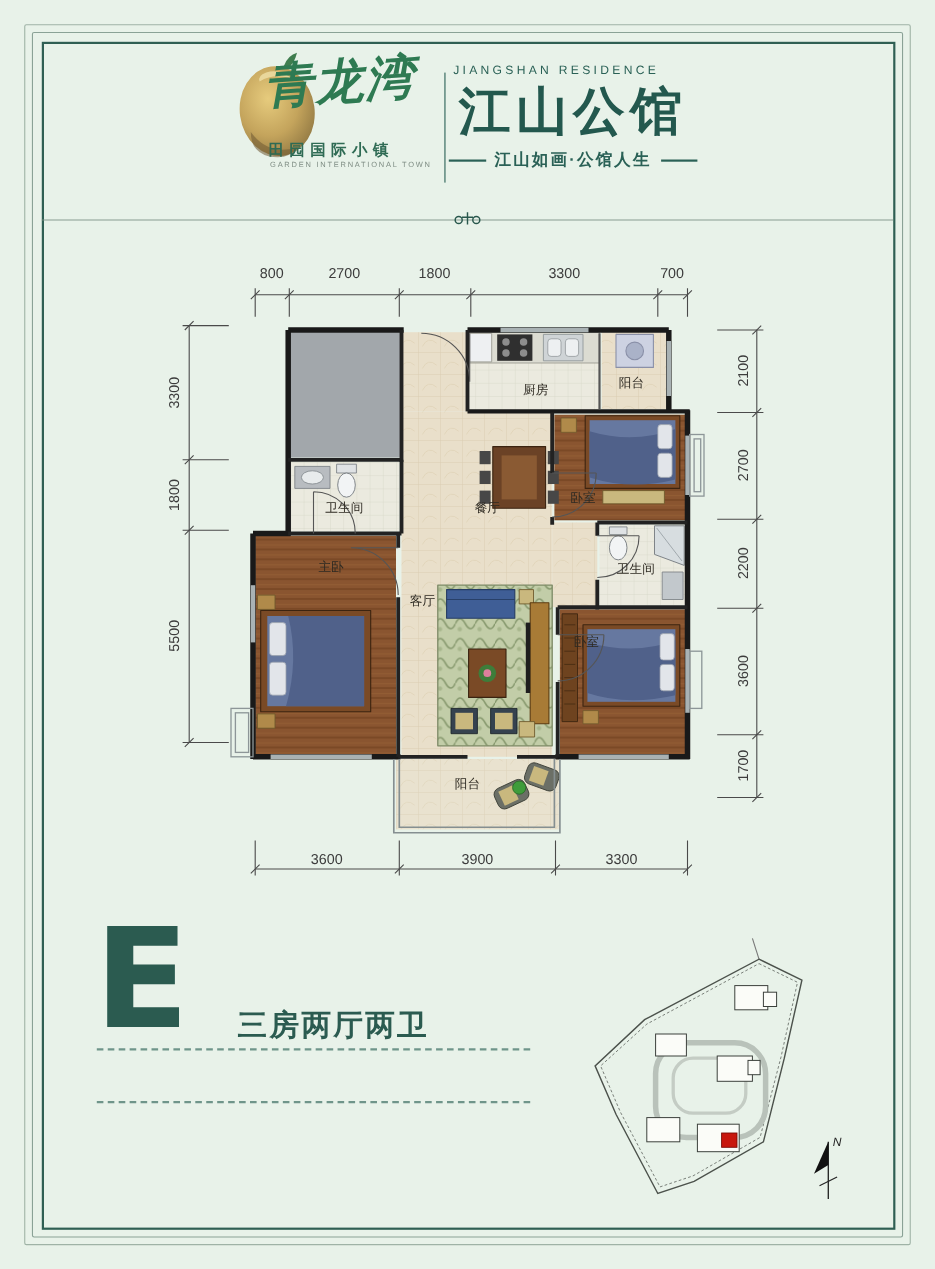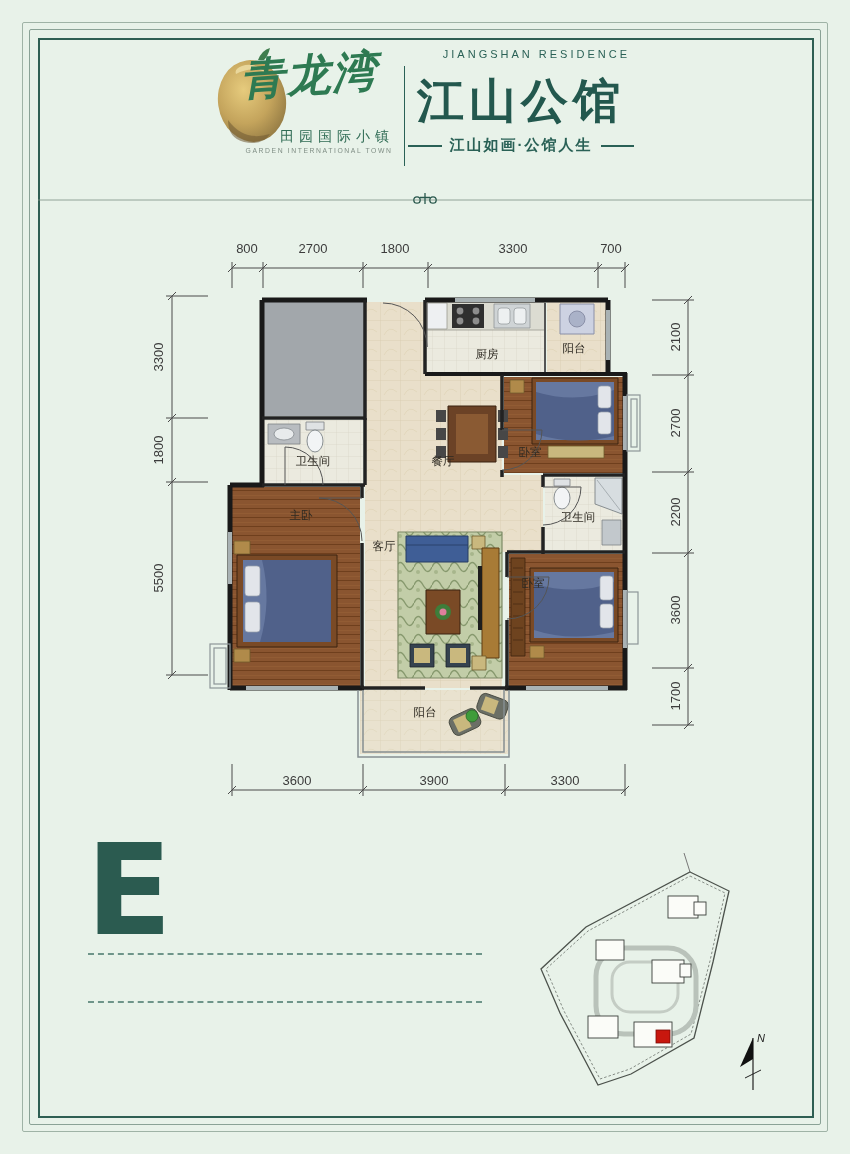--- a/index.html
+++ b/index.html
@@ -6,24 +6,24 @@
   .page{position:relative;width:850px;height:1154px;margin:0 auto;background:#e8f2e9;overflow:hidden;
         font-family:"Liberation Sans","DejaVu Sans",sans-serif;color:#2b5b50;}
   .abs{position:absolute;}
   
   .frame1{left:22px;top:22px;width:804px;height:1108px;border:1px solid #9fb3a6;border-radius:2px;}
   .frame2{left:29px;top:29px;width:790px;height:1094px;border:1px solid #8aa296;border-radius:2px;}
   .frame3{left:38px;top:38px;width:772px;height:1076px;border:2.5px solid #2f5f53;}
   
   .logo-script{left:240px;top:52px;width:170px;font-family:"DejaVu Serif",serif;font-style:italic;font-weight:bold;
                font-size:44px;color:#2e7a52;transform:rotate(-4deg);letter-spacing:2px;line-height:1;}
-  .logo-sub{left:244px;top:128px;width:150px;font-size:14px;font-weight:normal;letter-spacing:5px;color:#2f6b54;text-align:right;}
+  .logo-sub{left:244px;top:128px;width:150px;font-size:14px;font-weight:bold;letter-spacing:5px;color:#2f6b54;text-align:left;}
   .logo-sub-en{left:240px;top:147px;width:158px;font-size:6.8px;letter-spacing:1.6px;color:#7f8d84;text-align:center;}
   .hdr-divider{left:404px;top:66px;width:1px;height:100px;background:#2a6156;}
-  .proj-en{left:412px;top:48px;width:218px;text-align:right;font-size:11px;letter-spacing:3px;color:#2a6156;}
+  .proj-en{left:412px;top:58px;width:218px;text-align:left;font-size:11px;letter-spacing:3px;color:#2a6156;}
   .proj-name{left:408px;top:70px;width:226px;text-align:center;font-size:47px;font-weight:800;letter-spacing:5px;color:#23584e;}
   .tagline-row{left:408px;top:136px;width:226px;display:flex;align-items:center;justify-content:center;gap:8px;}
   .tagline-row .tl{width:36px;height:2px;background:#2a6156;}
   .tagline-txt{font-size:15px;font-weight:bold;letter-spacing:2px;color:#2a6156;white-space:nowrap;}
   
   .unit-letter{left:86px;top:828px;font-size:126px;font-weight:800;line-height:1;color:#2b5b50;
                font-family:"DejaVu Sans",sans-serif;}
   .unit-layout{left:216px;top:914px;font-size:27px;font-weight:bold;letter-spacing:2px;color:#2b5b50;}
   .dash1{left:88px;top:953px;width:394px;border-top:2px dashed #6f958a;}
   .dash2{left:88px;top:1001px;width:394px;border-top:2px dashed #6f958a;}
@@ -348,16 +348,17 @@
 
     <g>
       <path d="M753,1038 V1090" stroke="#222" stroke-width="1.2" fill="none"></path>
       <polygon points="753,1038 740,1067 753,1059" fill="#111"></polygon>
       <path d="M745,1078 L761,1070" stroke="#222" stroke-width="1" fill="none"></path>
       <text x="757" y="1042" font-size="11" font-style="italic" font-family="DejaVu Serif, serif" fill="#222">N</text>
     </g>
   </svg>
 
   <div class="abs unit-letter">E</div>
+  <div class="abs unit-layout">三房两厅两卫</div>
   <div class="abs dash1"></div>
   <div class="abs dash2"></div>
 
 </div>
 
 </body></html>

